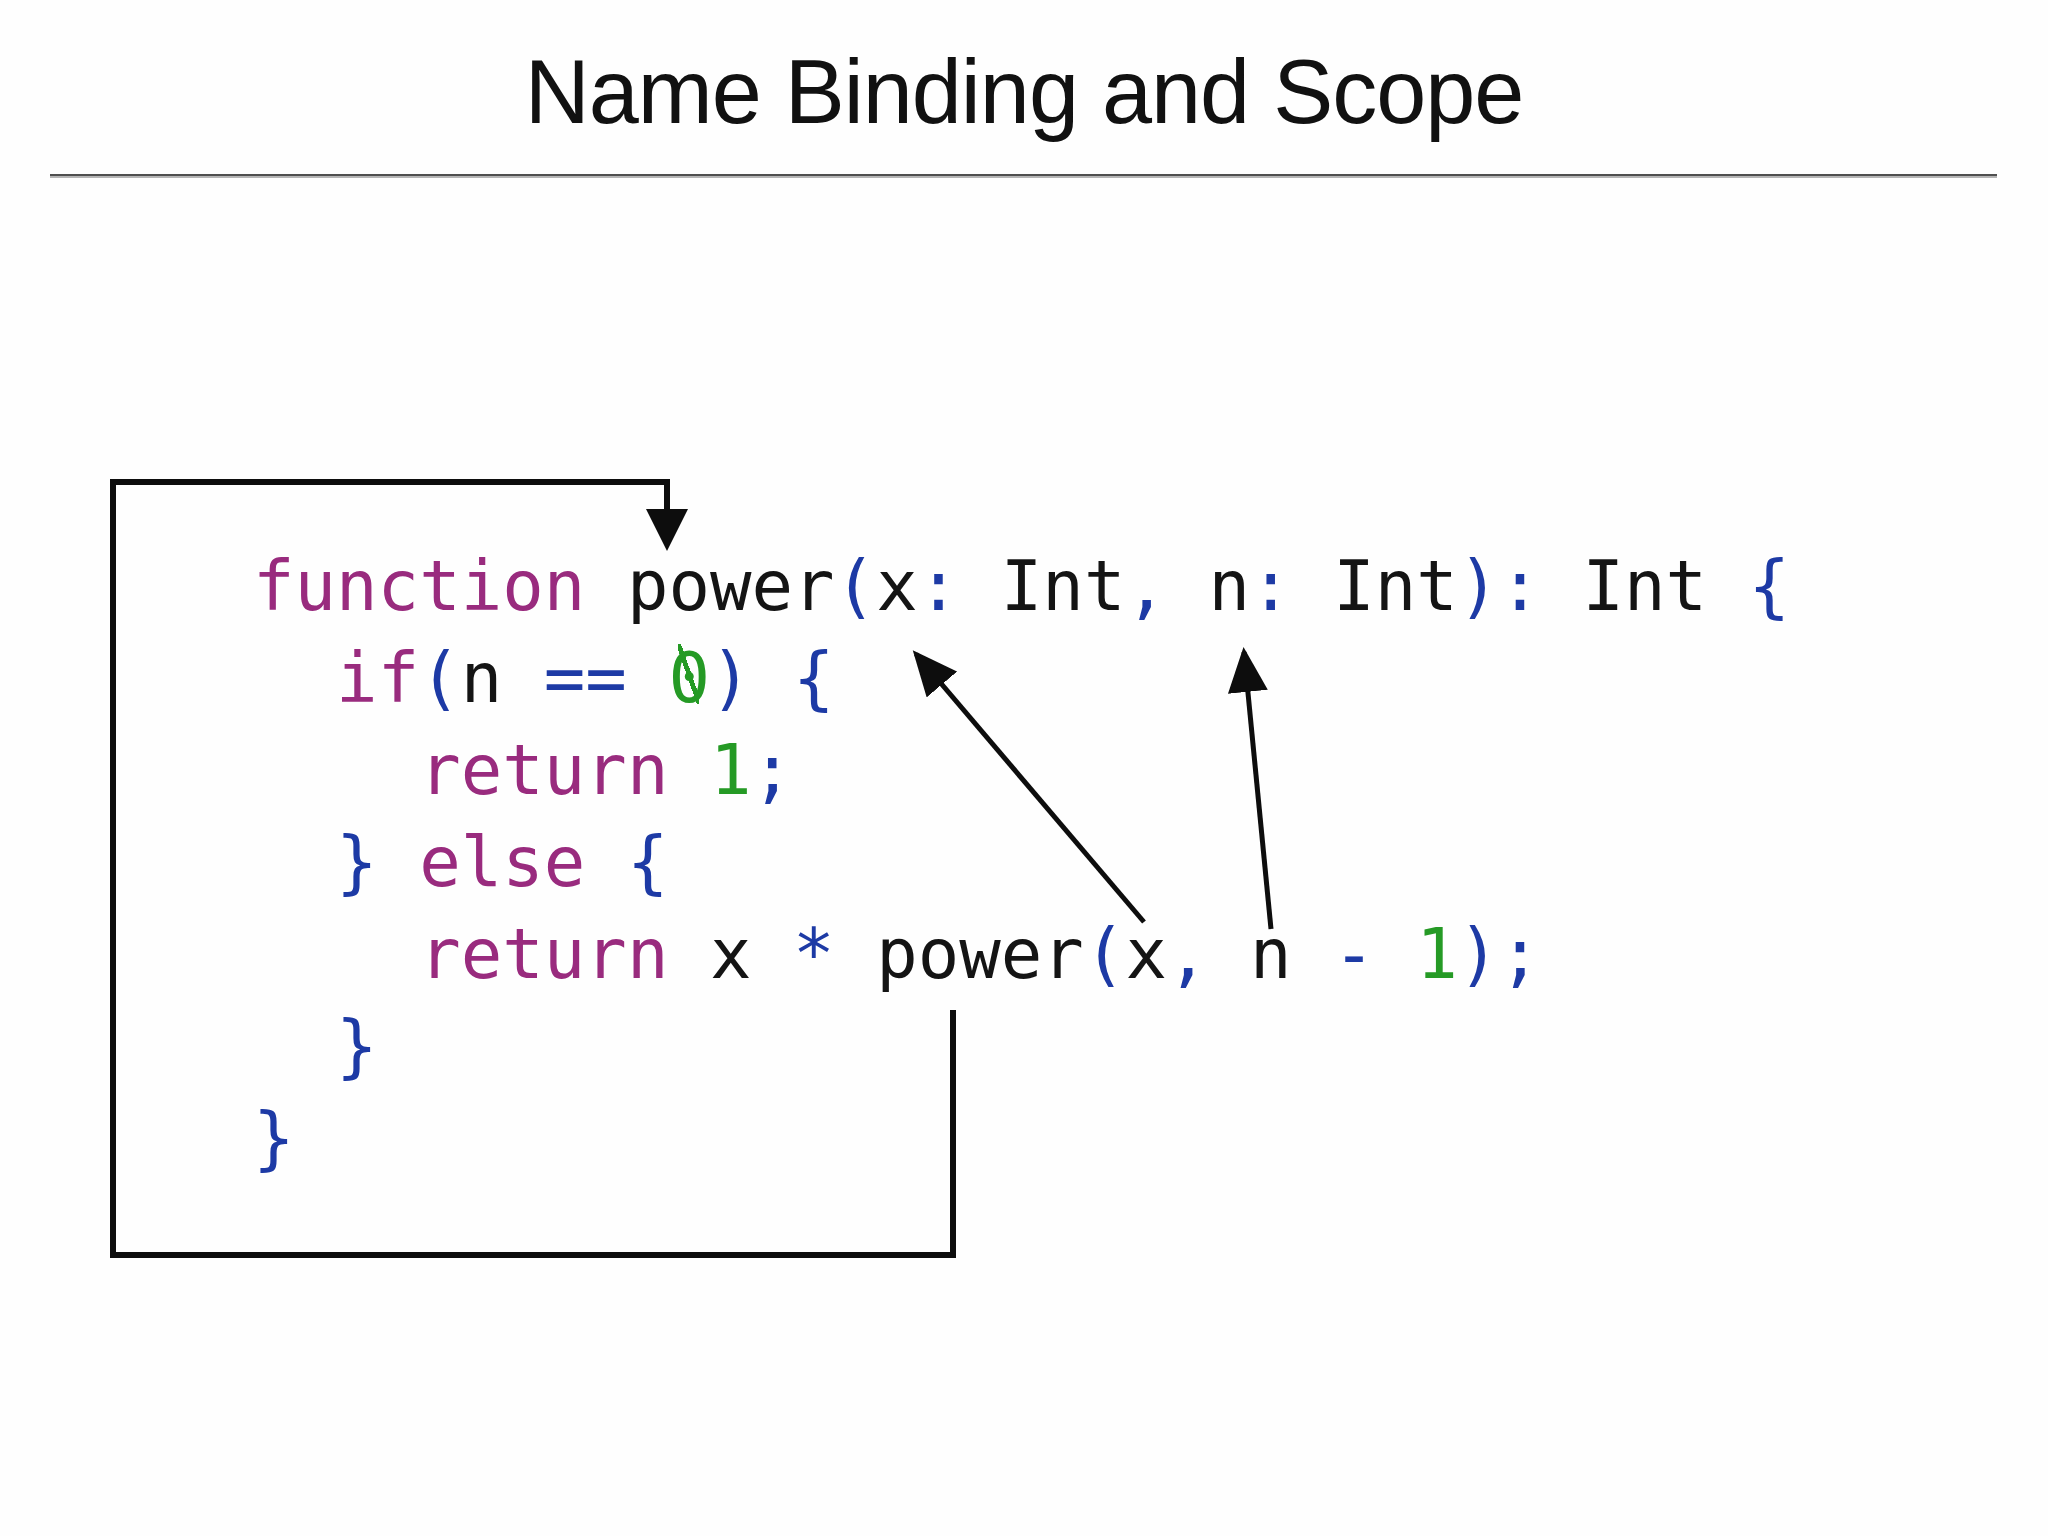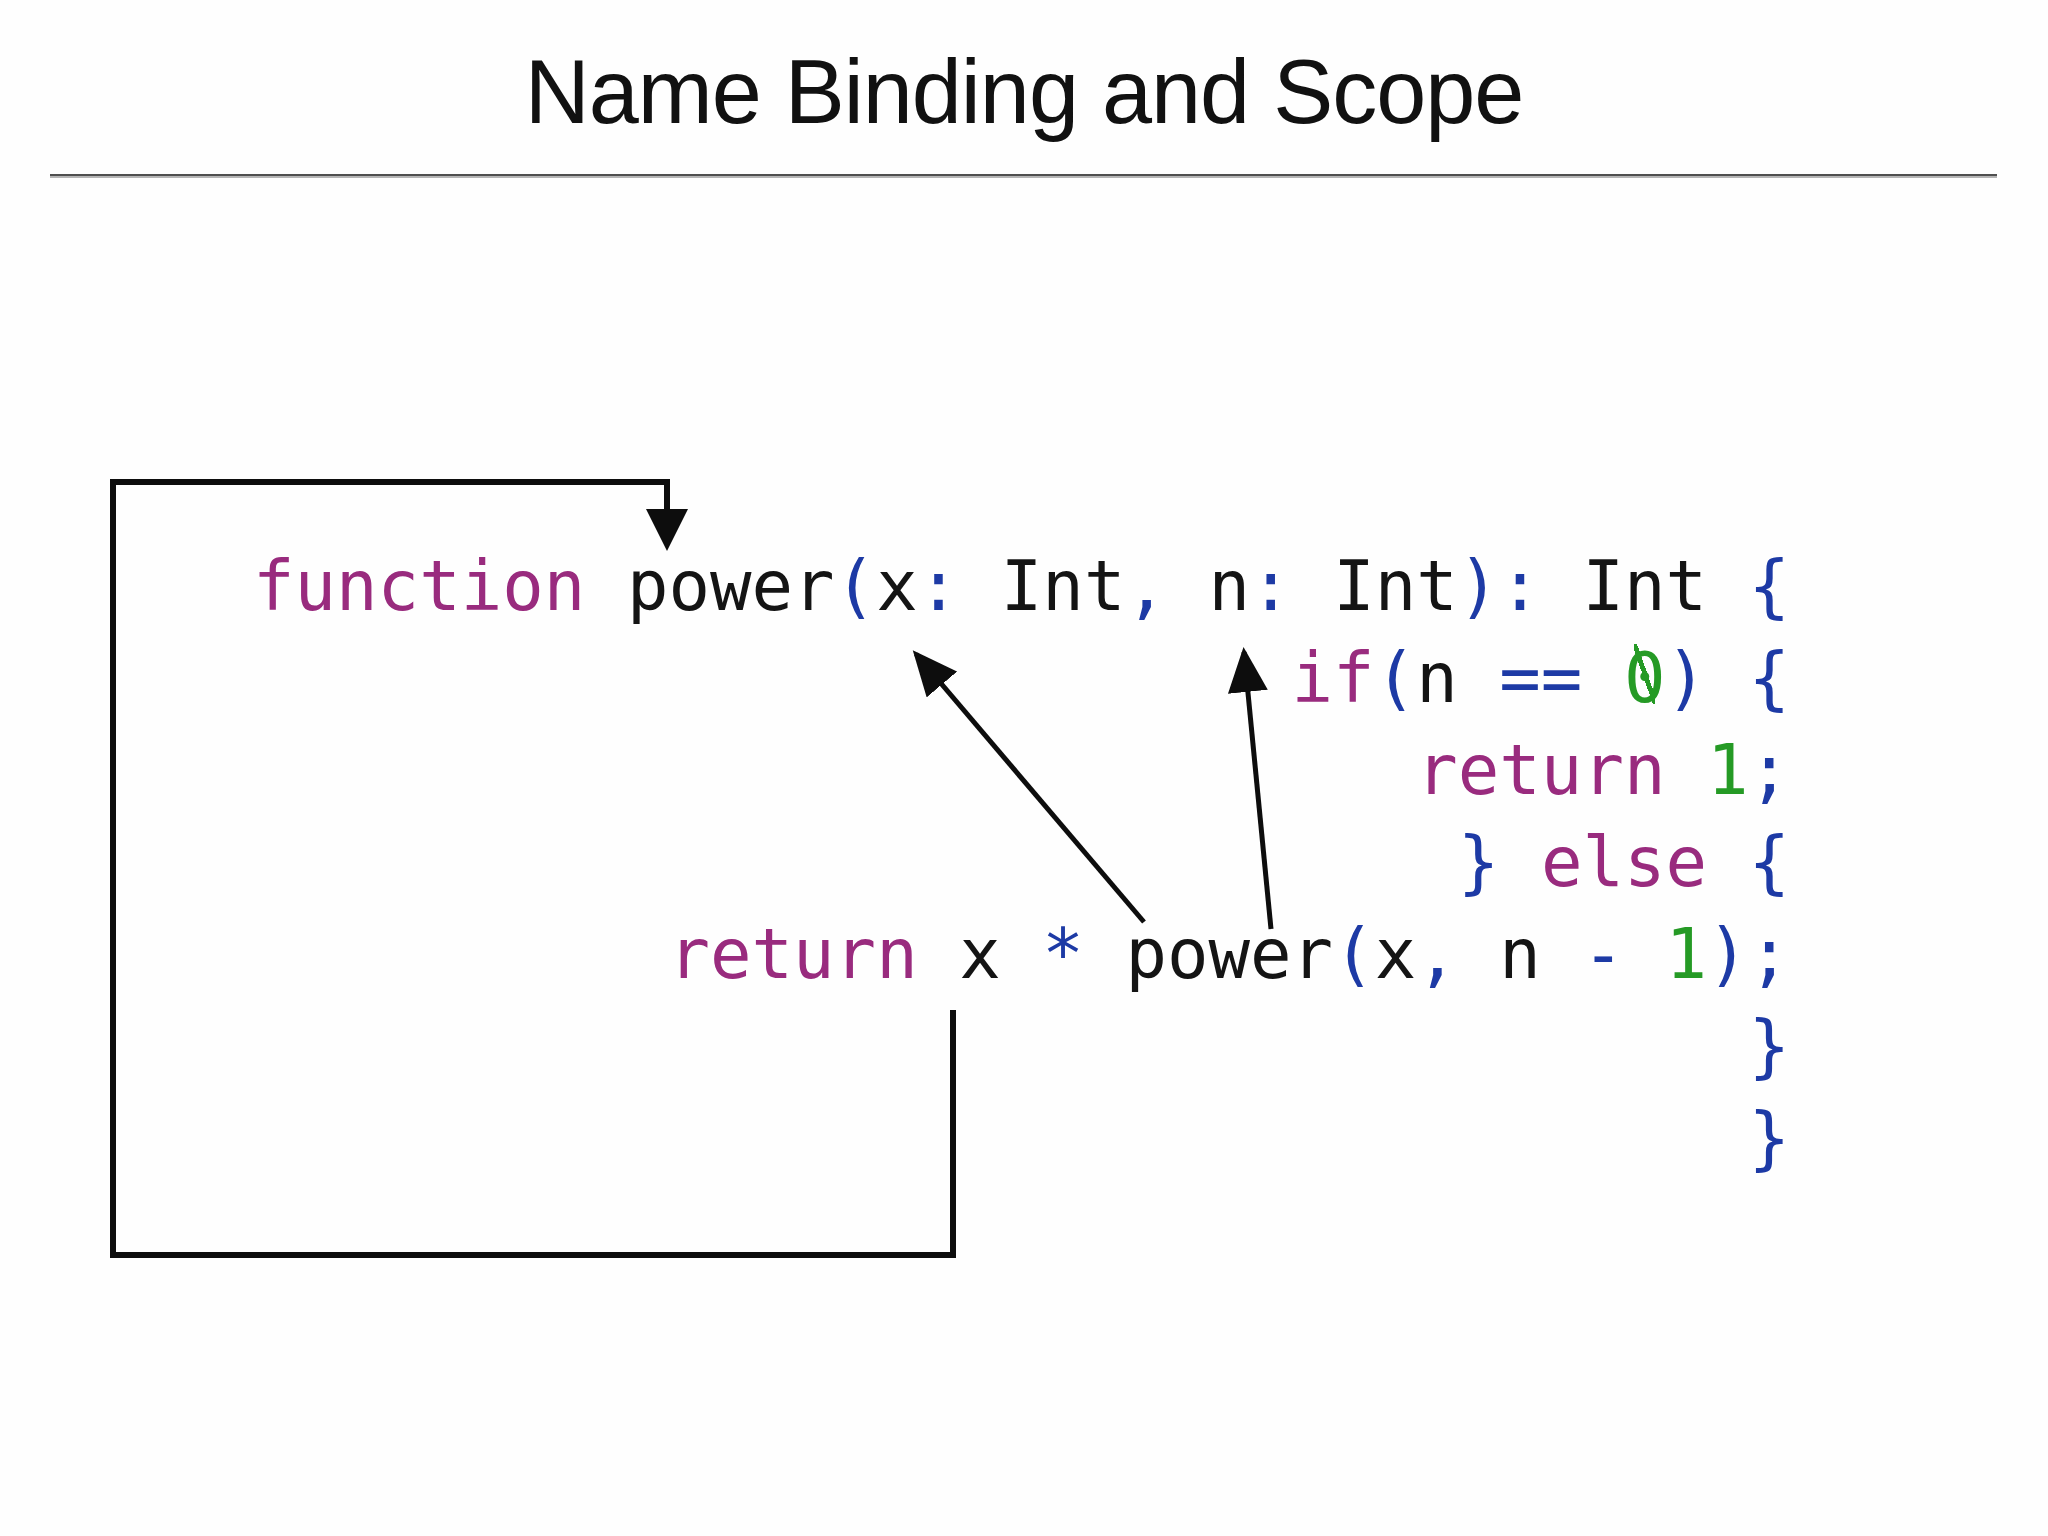--- a/index.html
+++ b/index.html
@@ -39,21 +39,21 @@
   }
   .code-block {
     position: absolute;
     left: 253px; top: 540px;
     font-family: "DejaVu Sans Mono", "Liberation Mono", monospace;
     font-size: 69px;
     line-height: 92px;
     white-space: pre;
     color: var(--code_text);
   }
-  .code-line { height: 92px; text-align: right; }
+  .code-line { height: 92px; }
   .tok.pl { color: var(--code_text); }
   .tok.k  { color: var(--keyword); }
   .tok.p  { color: var(--punctuation); }
   .tok.n  { color: var(--number); }
   .tok.z  { color: var(--number); position: relative; display: inline-block; }
   
   .tok.z::after {
     content: "";
     position: absolute;
     left: 24%; right: 26%; top: 13%; bottom: 22%;

